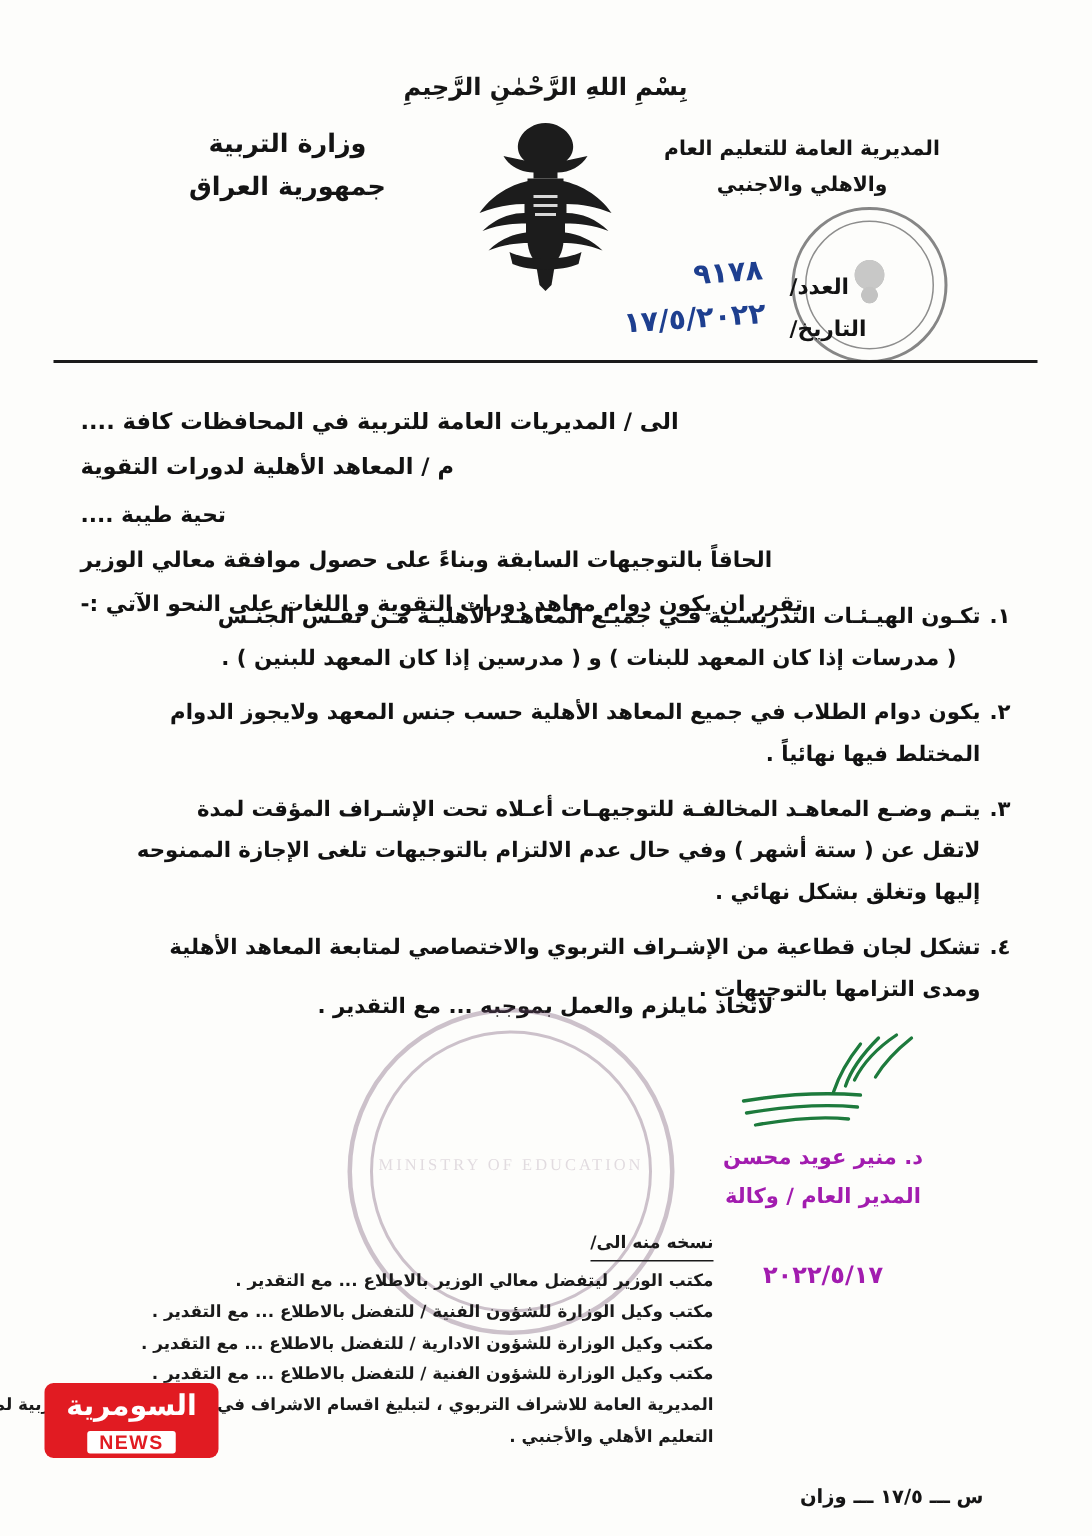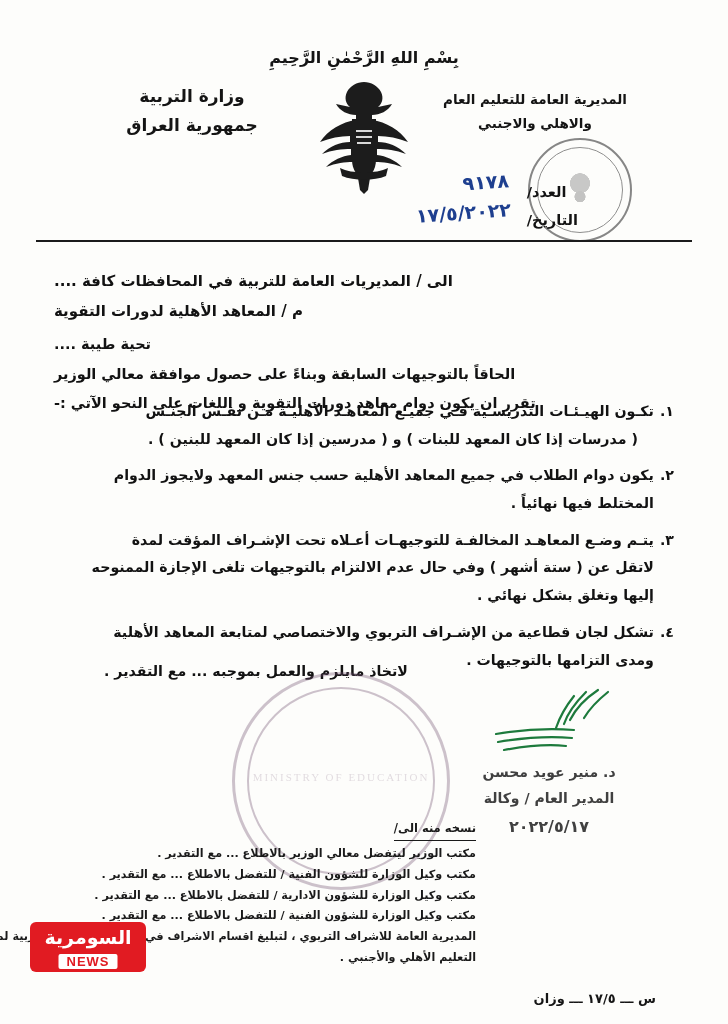--- a/index.html
+++ b/index.html
@@ -181,21 +181,21 @@
   .item .num { flex: 0 0 auto; }
   .item .txt { flex: 1 1 auto; }
   .item .txt div { }
   .item .sub { padding-right: 16px; }
 
   .closing {
     position: absolute;
     top: 663px;
     left: 0; right: 0;
     padding: 0 104px;
-    text-align: left;
+    text-align: center;
     font-size: 14.2px;
     font-weight: bold;
     color: #121212;
   }
 
   
   .sig-scribble {
     position: absolute;
     top: 686px;
     right: 112px;
@@ -205,25 +205,26 @@
   }
   .sig-block {
     position: absolute;
     top: 760px;
     right: 74px;
     width: 210px;
     text-align: center;
     font-size: 14px;
     font-weight: bold;
     line-height: 1.85;
-    color: #404040;
+    color: #a21caf;
   }
   .sig-date {
     font-family: "DejaVu Sans", sans-serif;
     font-size: 16px;
+    margin-top: 23px;
   }
 
   
   .stamp {
     position: absolute;
     top: 672px;
     left: 232px;
     width: 218px;
     height: 218px;
     border-radius: 50%;

